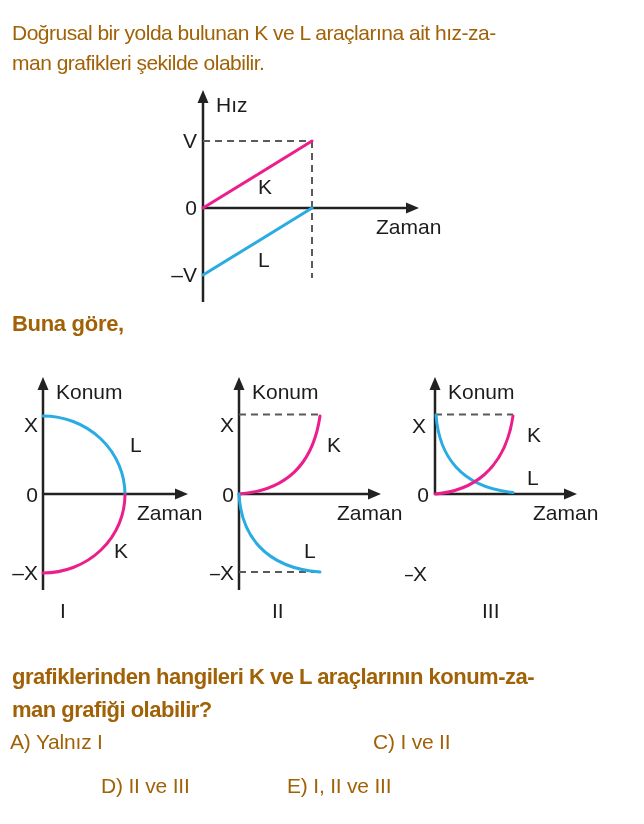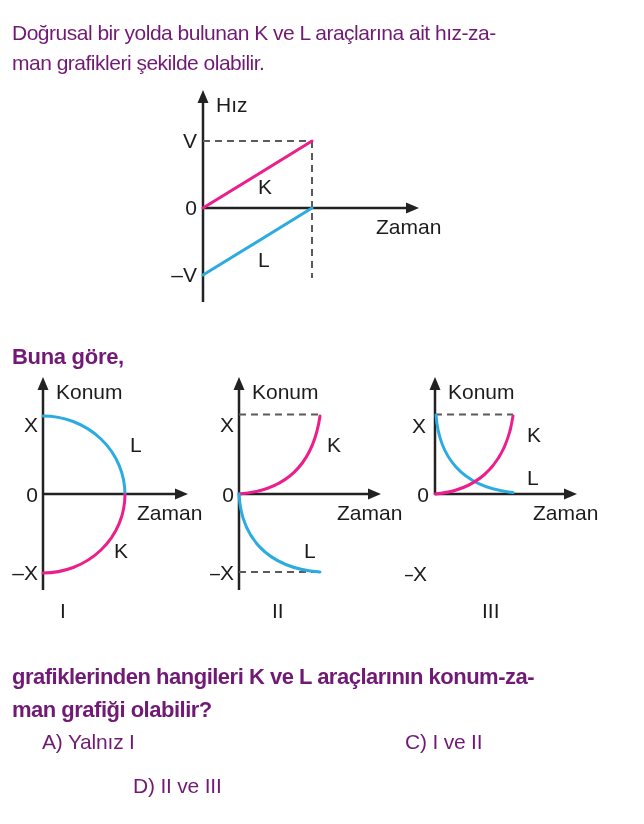--- a/index.html
+++ b/index.html
@@ -1,23 +1,23 @@
 <!DOCTYPE html>
 <html><head>
 <meta charset="utf-8">
 <style>
   html,body{margin:0;padding:0;background:#ffffff;}
   .canvas{
     position:relative;width:644px;height:824px;background:#ffffff;
-    font-family:"Liberation Sans",sans-serif;color:#701a75;overflow:hidden;
+    font-family:"Liberation Sans",sans-serif;color:#a16207;overflow:hidden;
   }
   .para{position:absolute;font-size:21px;letter-spacing:-0.5px;line-height:30px;white-space:nowrap;}
   .para-bold{position:absolute;font-size:22px;font-weight:bold;letter-spacing:-0.5px;line-height:33px;white-space:nowrap;margin-top:20px;}
-  .transition{position:absolute;font-size:22px;font-weight:bold;letter-spacing:-0.3px;white-space:nowrap;margin-top:33px;}
-  .option{position:absolute;font-size:21px;letter-spacing:-0.2px;white-space:nowrap;cursor:default;margin-left:32px;}
+  .transition{position:absolute;font-size:22px;font-weight:bold;letter-spacing:-0.3px;white-space:nowrap;}
+  .option{position:absolute;font-size:21px;letter-spacing:-0.2px;white-space:nowrap;cursor:default;}
   .graph{position:absolute;}
   svg text{font-family:"Liberation Sans",sans-serif;font-size:21px;fill:#1c1c1c;}
   svg .axis{stroke:#222222;stroke-width:2.5;fill:none;}
   svg .arrow{fill:#222222;stroke:none;}
   svg .curve{fill:none;stroke-width:3;stroke-linecap:round;}
   svg .dash{fill:none;stroke:#5a5a5a;stroke-width:2;stroke-dasharray:7 5;}
 </style>
 </head>
 <body>
 
@@ -112,14 +112,18 @@
     <span>Yalnız I</span>
   </div>
   <div class="option" style="left:373px;top:730px;">
     <span>C)</span>
     <span>I ve II</span>
   </div>
   <div class="option" style="left:101px;top:774px;">
     <span>D)</span>
     <span>II ve III</span>
   </div>
+  <div class="option" style="left:287px;top:774px;">
+    <span>E)</span>
+    <span>I, II ve III</span>
+  </div>
 
 </div>
 
 </body></html>

